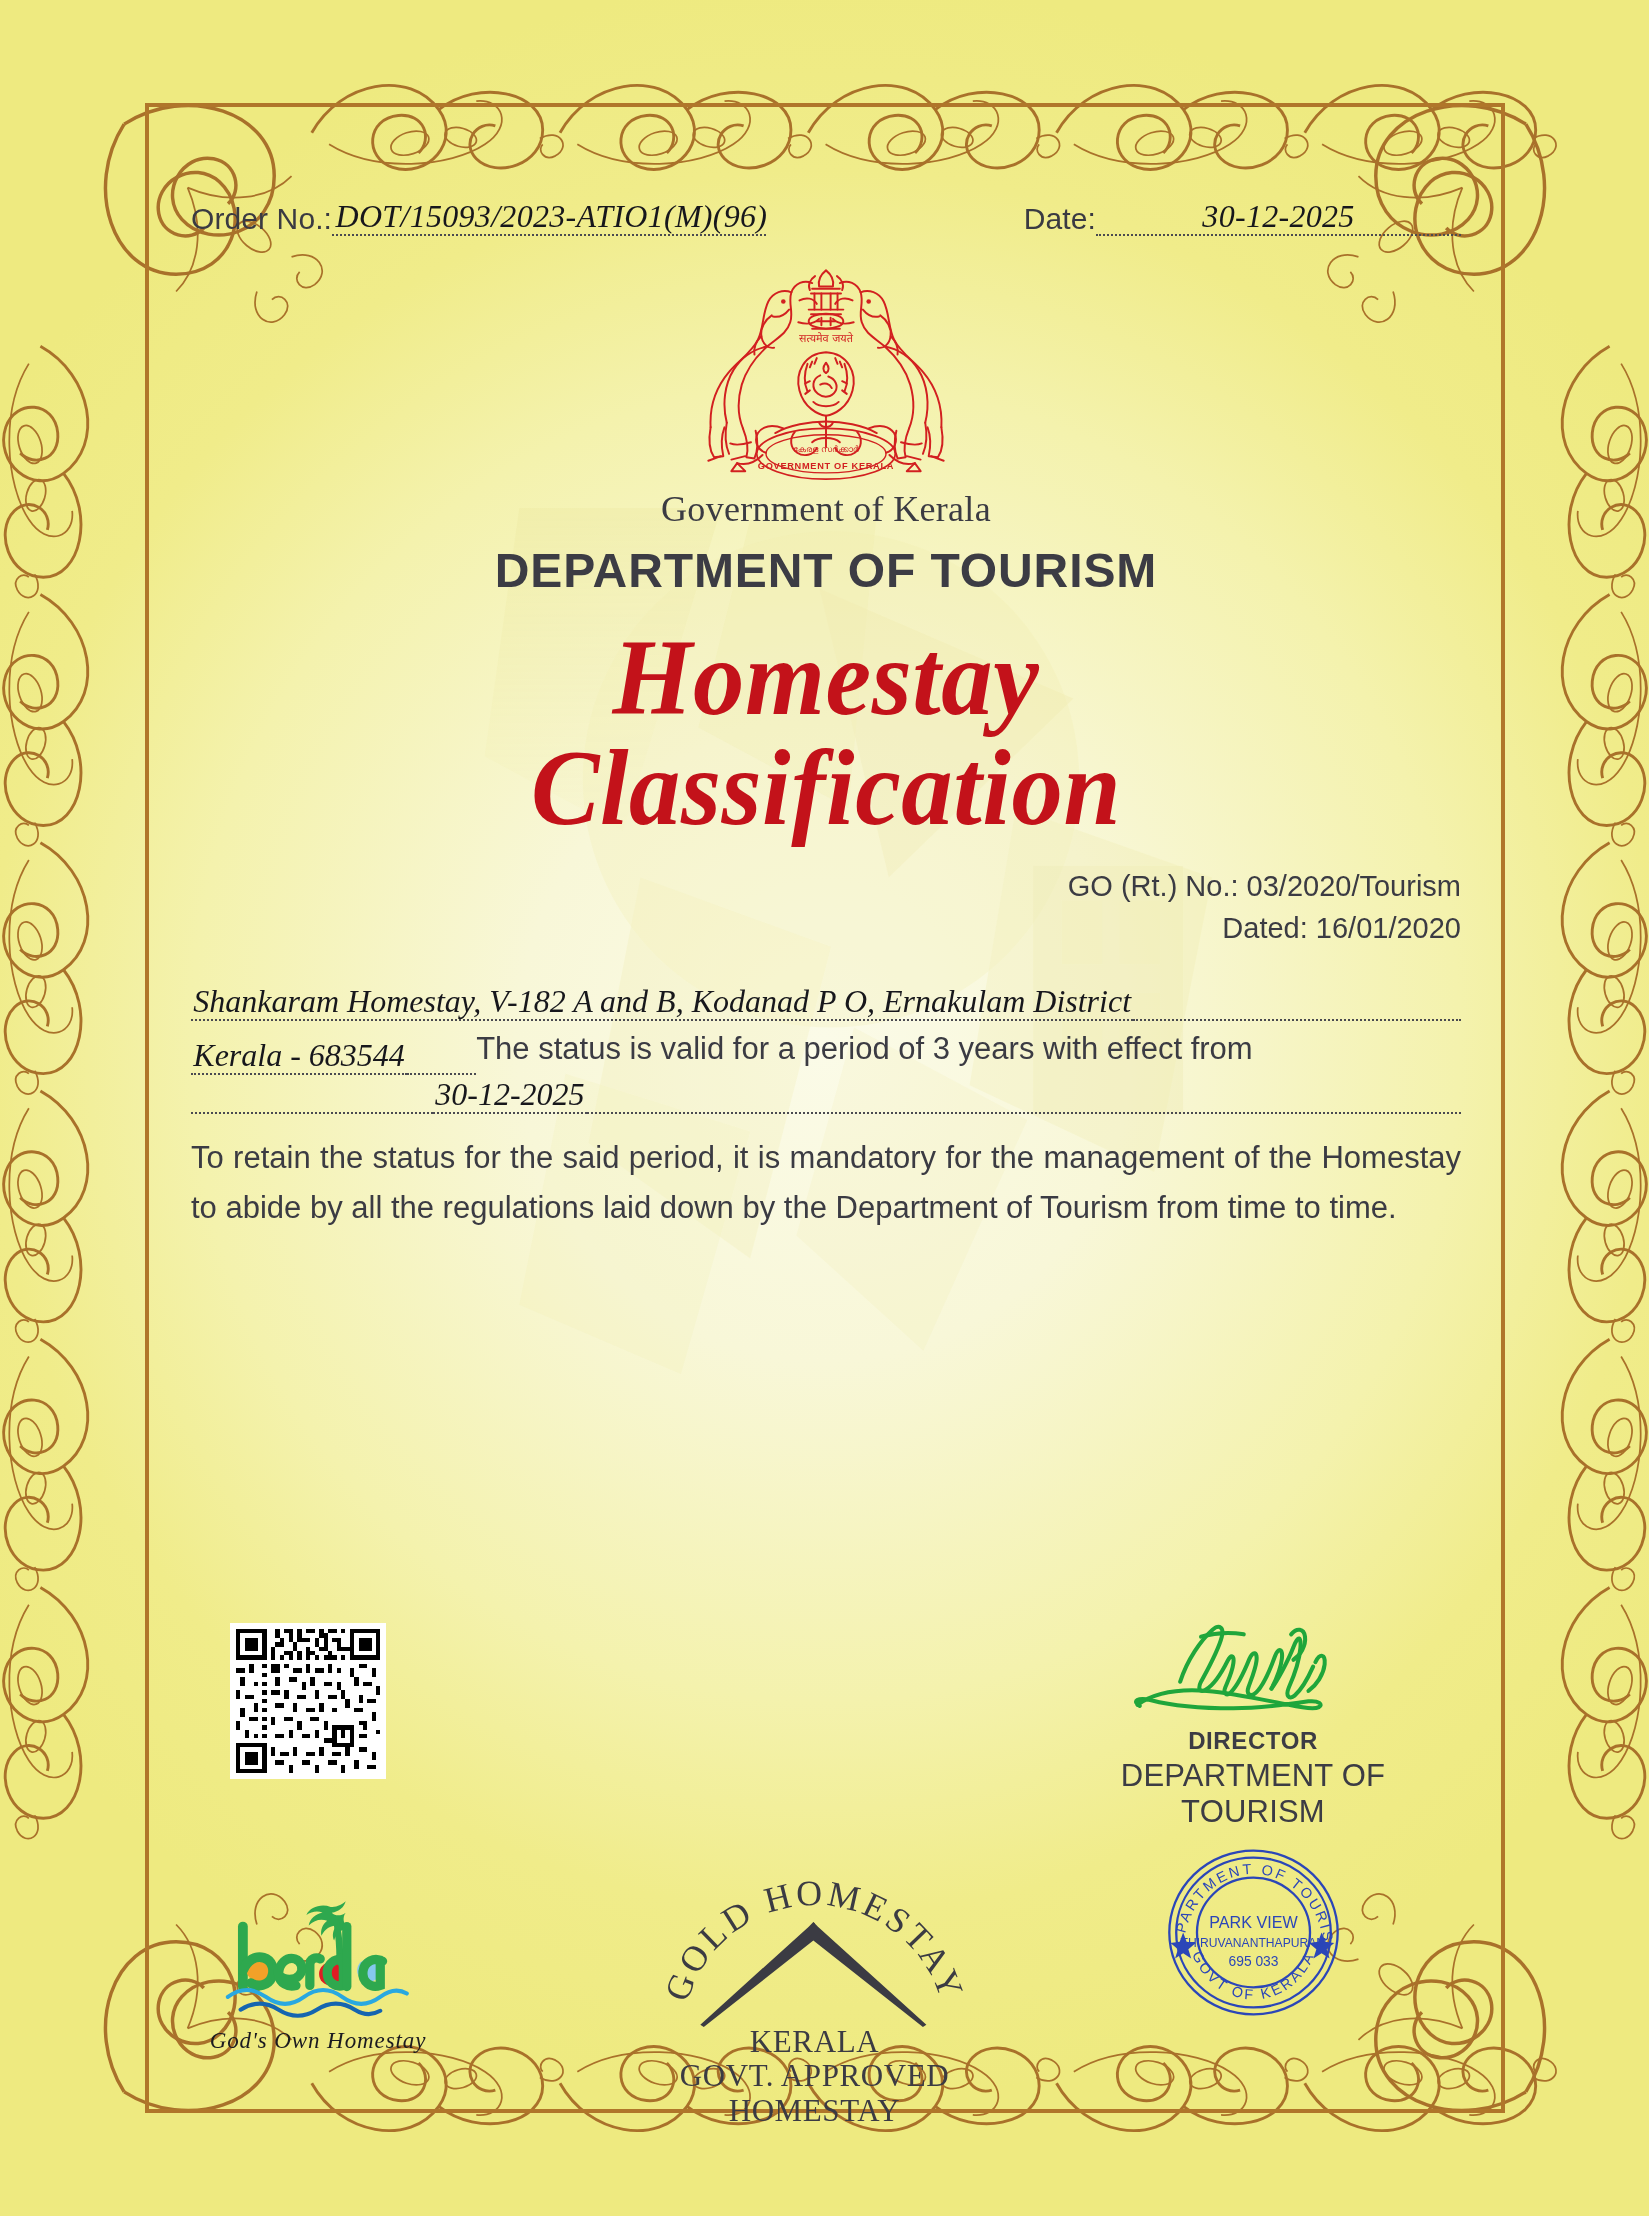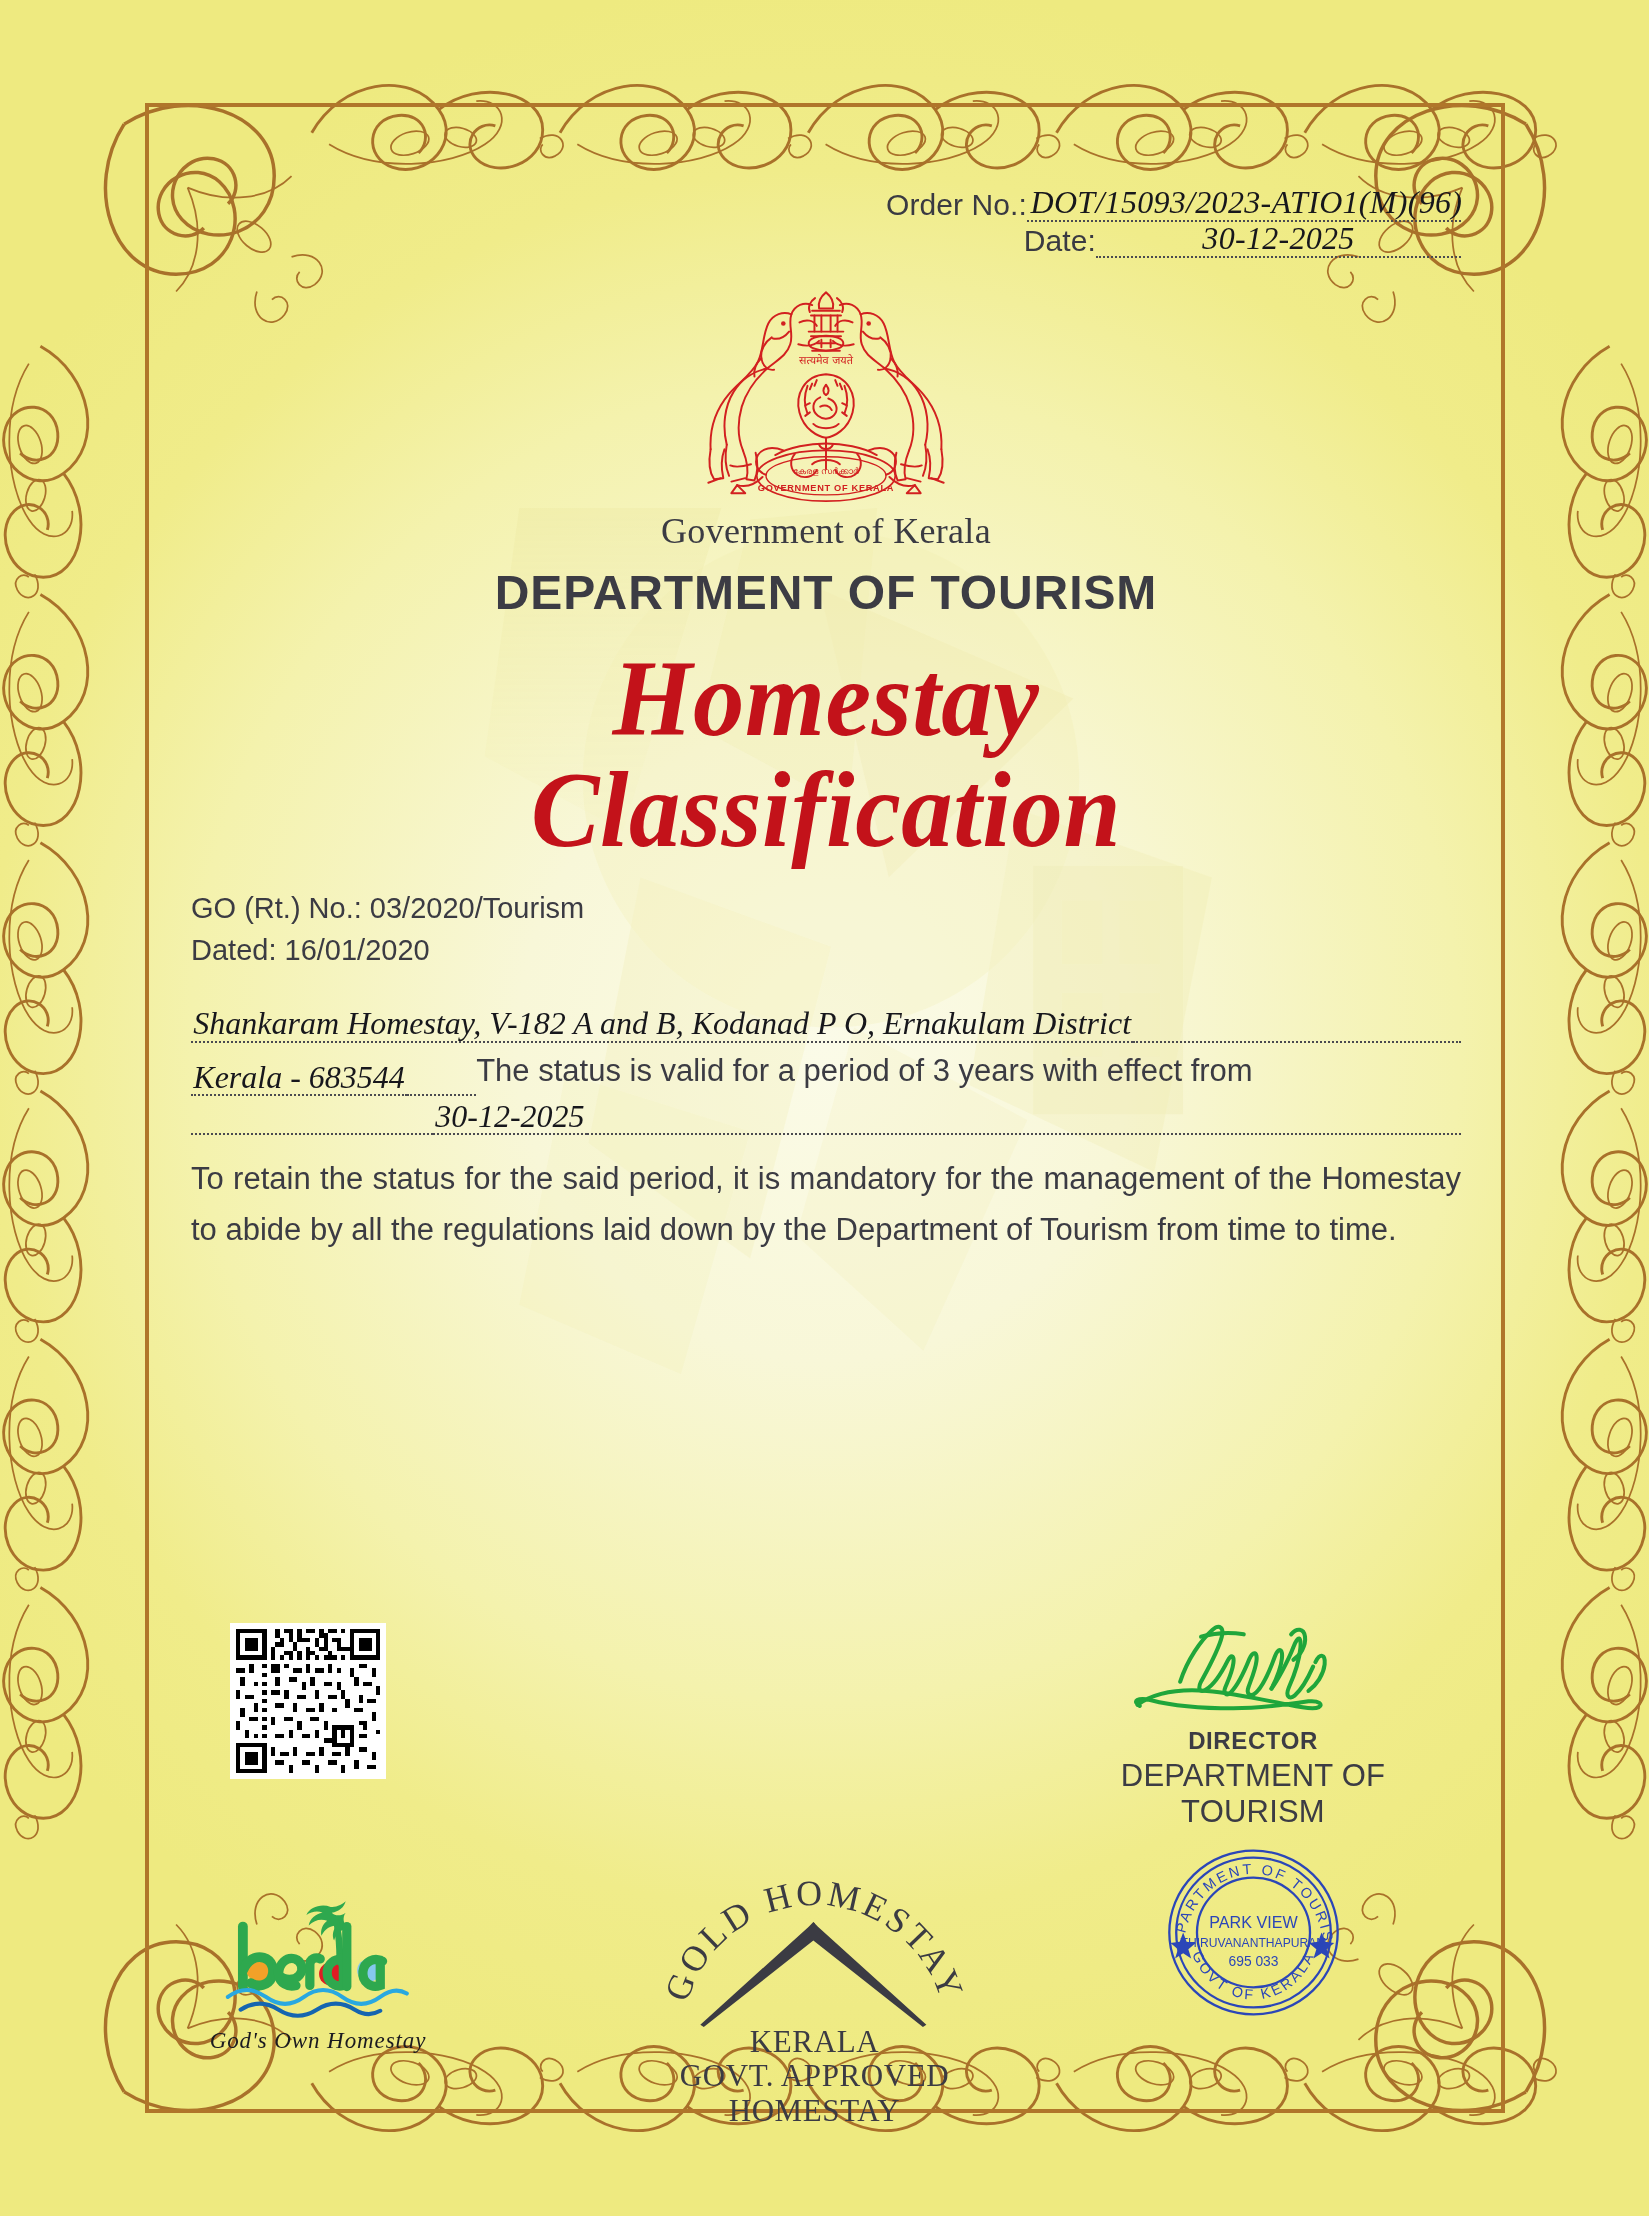--- a/index.html
+++ b/index.html
@@ -27,22 +27,21 @@
     position:absolute;left:145px;top:103px;right:145px;bottom:103px;
     border:4px solid #b0762a;
     pointer-events:none;
   }
 
   
   .content{position:absolute;left:191px;top:144px;width:1270px;}
 
   .orderrow{
     display:flex;justify-content:space-between;align-items:flex-end;
-    margin-top:42px;
-    flex-direction:column;
+    margin-top:56px;
   }
   .lbl{
     font-size:30px;color:#3a3a42;letter-spacing:0.1px;white-space:nowrap;
   }
   .fill{
     font-family:"Liberation Serif", serif;
     font-style:italic;font-size:32px;color:#17171c;
     white-space:nowrap;letter-spacing:0.3px;
   }
   .dots-under{
@@ -73,21 +72,21 @@
     margin-top:26.6px;text-align:center;color:#c3121a;
     font-family:"Liberation Serif", serif;
     font-style:italic;font-weight:bold;
     font-size:107px;line-height:1.0;
     letter-spacing:0.6px;
     transform:scaleX(.96);
   }
   .title .l2{display:block;margin-top:3.5px;}
 
   .gono{
-    margin-top:23px;text-align:left;font-size:29px;color:#3b3b43;line-height:1.45;
+    margin-top:23px;text-align:right;font-size:29px;color:#3b3b43;line-height:1.45;
   }
 
   
   .body{
     margin-top:36px;
     font-size:31px;color:#3b3b43;line-height:1.62;
   }
   .para{text-align:justify;text-align-last:left;}
   .lead{
     display:inline-block;

